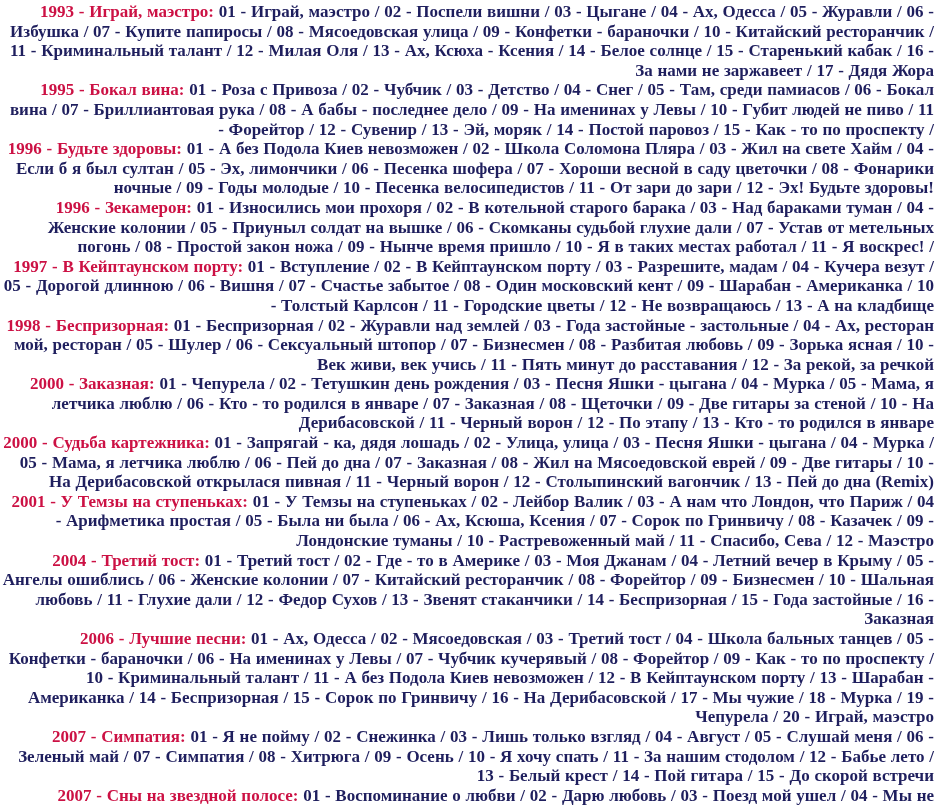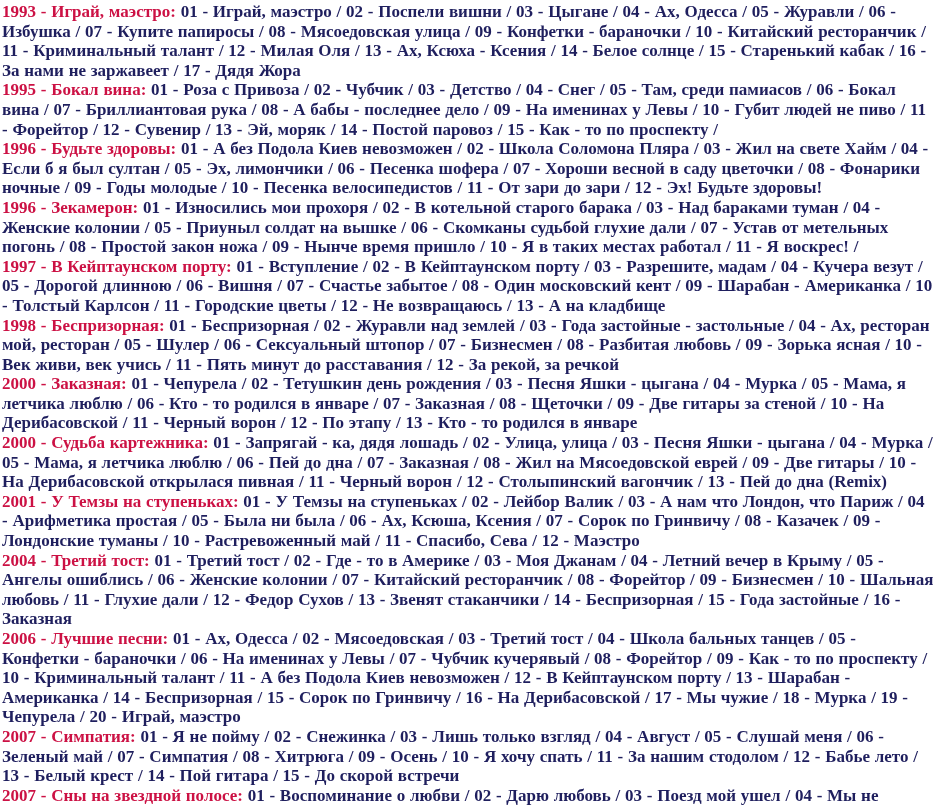--- a/index.html
+++ b/index.html
@@ -15,20 +15,21 @@
     font-weight: bold;
     font-size: 17px;
     line-height: 19.6px;
   }
   #discography {
     padding: 2px 2px 0 2px;
   }
   p.album-entry {
     margin: 0;
     word-spacing: 0.5px;
+    text-align: right;
   }
   .album-title {
     
   }
   .album-tracks {
     
   }
 </style>
 </head>
 <body style="background: rgb(255, 255, 255);">

